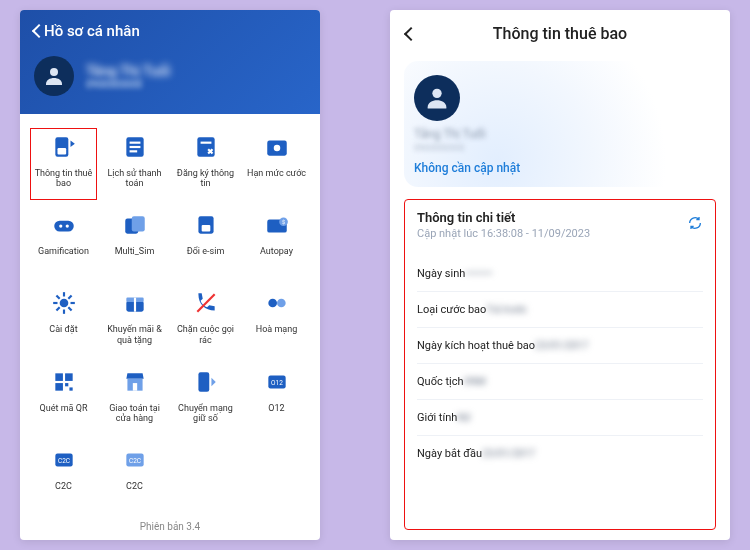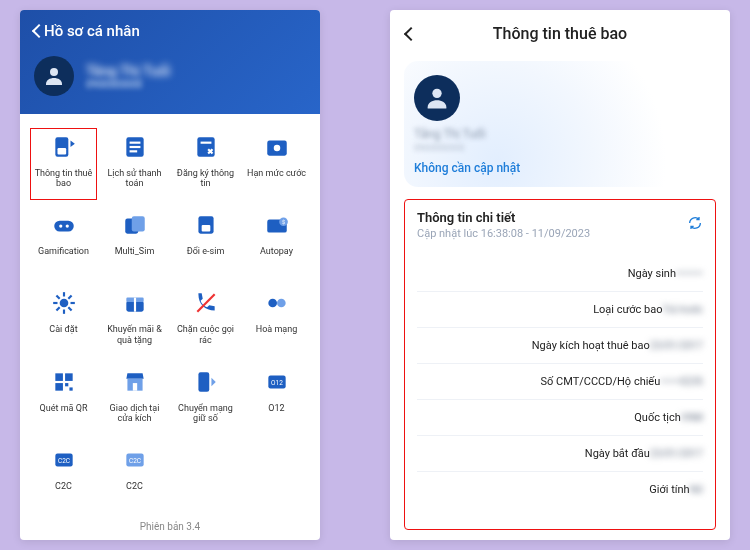--- a/index.html
+++ b/index.html
@@ -37,21 +37,21 @@
 .card-status{font-size:12px;color:#1e7dd9;font-weight:500}
 
 .detail-box{margin:0 14px 10px 14px;border:1.5px solid #e11;border-radius:4px;padding:10px 12px 0 12px;flex:1;overflow:hidden}
 .detail-head{display:flex;align-items:center;margin-bottom:16px}
 .detail-head .titles{flex:1}
 .detail-head h4{font-size:13px;font-weight:600;color:#222}
 .detail-head .ts{font-size:11px;color:#9aa5b7;margin-top:2px}
 .refresh{color:#1e7dd9;cursor:pointer}
 .refresh svg{width:16px;height:16px;stroke:#1e7dd9;fill:none;stroke-width:2}
 .detail-list{margin-top:8px}
-.drow{display:flex;justify-content:flex-end;align-items:center;padding:11px 0;border-bottom:1px solid #eef1f6;font-size:11px}
+.drow{display:flex;justify-content:flex-start;align-items:center;padding:11px 0;border-bottom:1px solid #eef1f6;font-size:11px}
 .drow:last-child{border-bottom:none}
 .dlabel{color:#222}
 .dval{color:#6b7688;filter:blur(3px);font-size:10px}
 </style>
 </head>
 <body>
 
 <div class="phone phone-left">
   <div class="left-header">
     <div class="left-topbar">
@@ -210,21 +210,21 @@
         <div class="lbl">Quét mã QR</div>
       </div>
       <div class="tile">
         <div class="ico">
           <svg viewBox="0 0 24 24">
             <path d="M4 9h16l-1-5H5z" fill="#1e5fc2"></path>
             <rect x="5" y="9" width="14" height="11" fill="#6fa0e8"></rect>
             <rect x="10" y="13" width="4" height="7" fill="#fff"></rect>
           </svg>
         </div>
-        <div class="lbl">Giao dịch tại cửa kích</div>
+        <div class="lbl">Giao toán tại cửa hàng</div>
       </div>
       <div class="tile">
         <div class="ico">
           <svg viewBox="0 0 24 24">
             <rect x="5" y="3" width="10" height="18" rx="2" fill="#1e5fc2"></rect>
             <path d="M17 8l4 4-4 4" fill="#6fa0e8"></path>
           </svg>
         </div>
         <div class="lbl">Chuyển mạng giữ số</div>
       </div>
@@ -301,30 +301,26 @@
         </div>
         <div class="drow">
           <span class="dlabel">Loại cước bao</span>
           <span class="dval">Trả trước</span>
         </div>
         <div class="drow">
           <span class="dlabel">Ngày kích hoạt thuê bao</span>
           <span class="dval">23/01/2017</span>
         </div>
         <div class="drow">
-          <span class="dlabel">Số CMT/CCCD/Hộ chiếu</span>
-          <span class="dval">••••••0235</span>
-        </div>
-        <div class="drow">
           <span class="dlabel">Quốc tịch</span>
           <span class="dval">VNM</span>
         </div>
         <div class="drow">
+          <span class="dlabel">Giới tính</span>
+          <span class="dval">Nữ</span>
+        </div>
+        <div class="drow">
           <span class="dlabel">Ngày bắt đầu</span>
           <span class="dval">23/01/2017</span>
         </div>
-        <div class="drow">
-          <span class="dlabel">Giới tính</span>
-          <span class="dval">Nữ</span>
-        </div>
       </div>
   </div>
 </div>
 
 </body></html>

